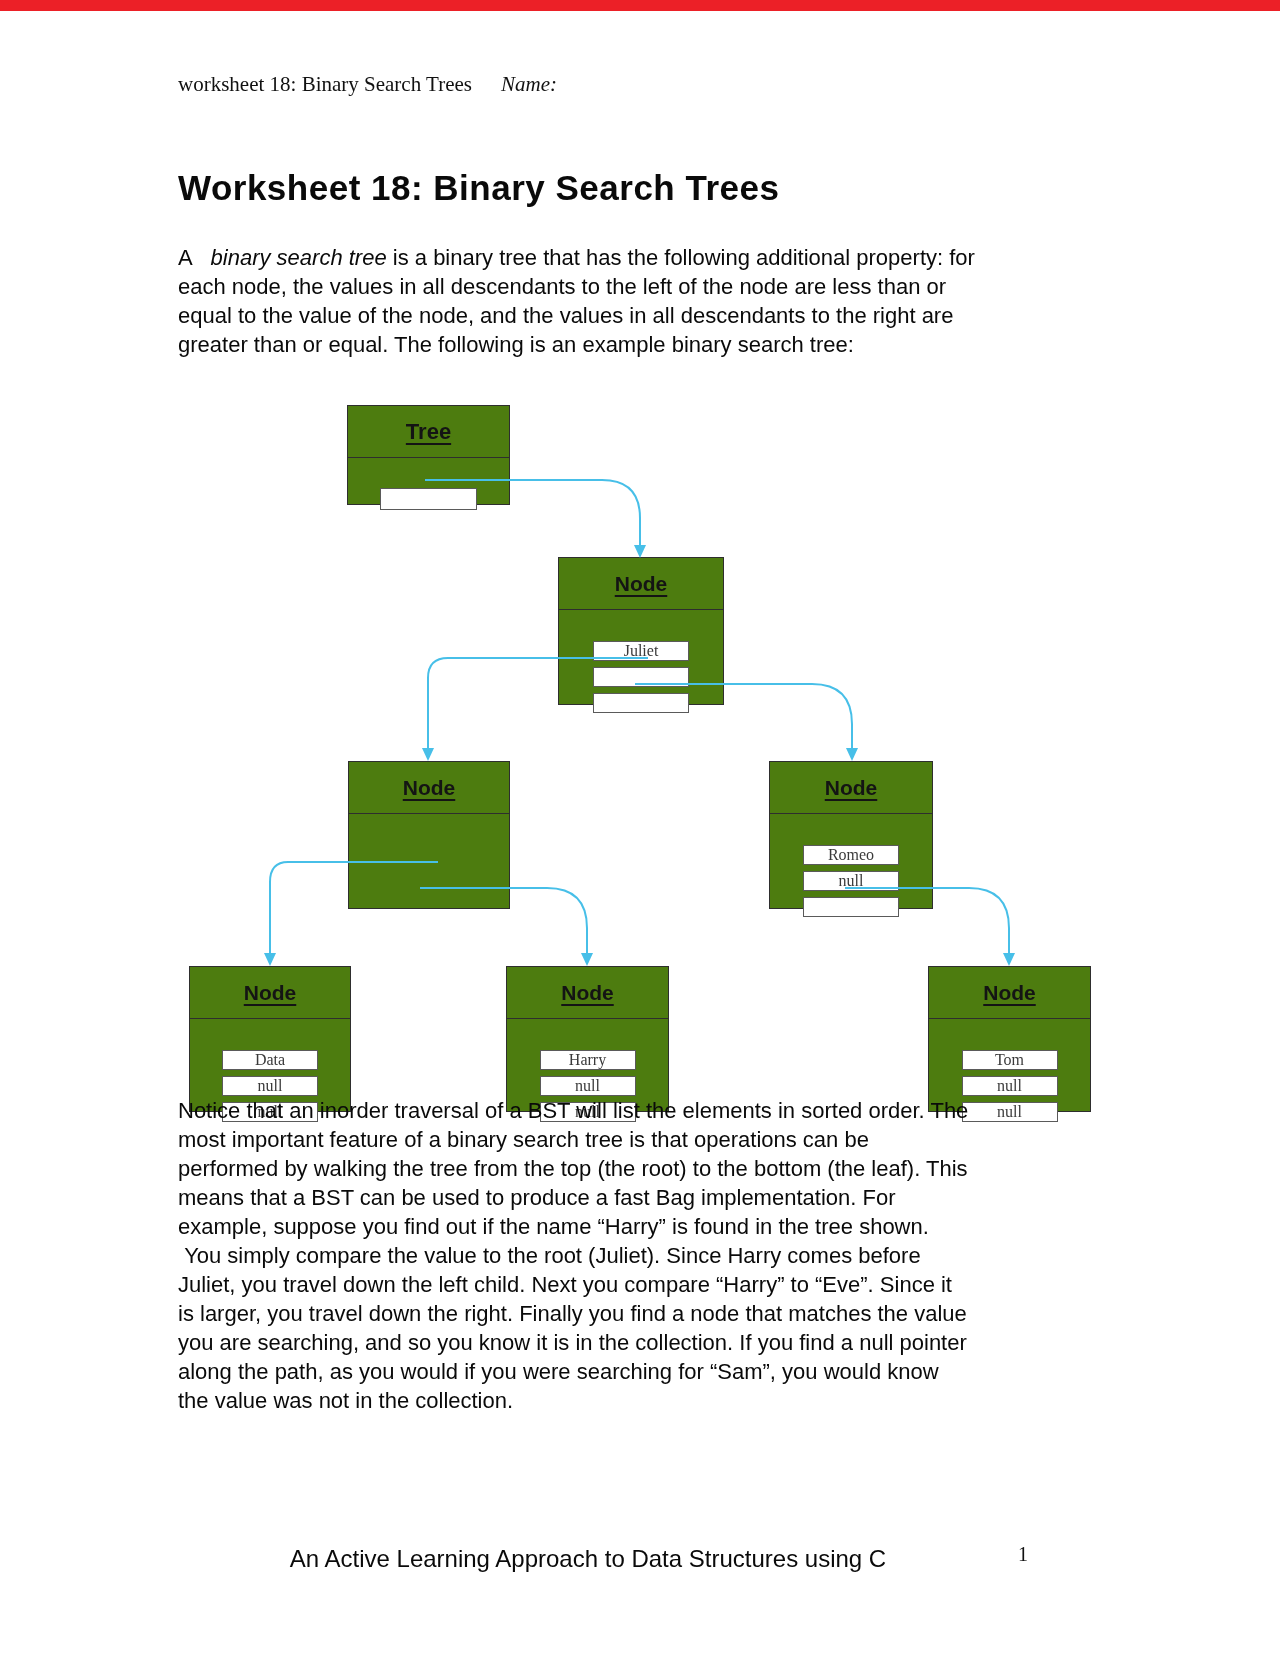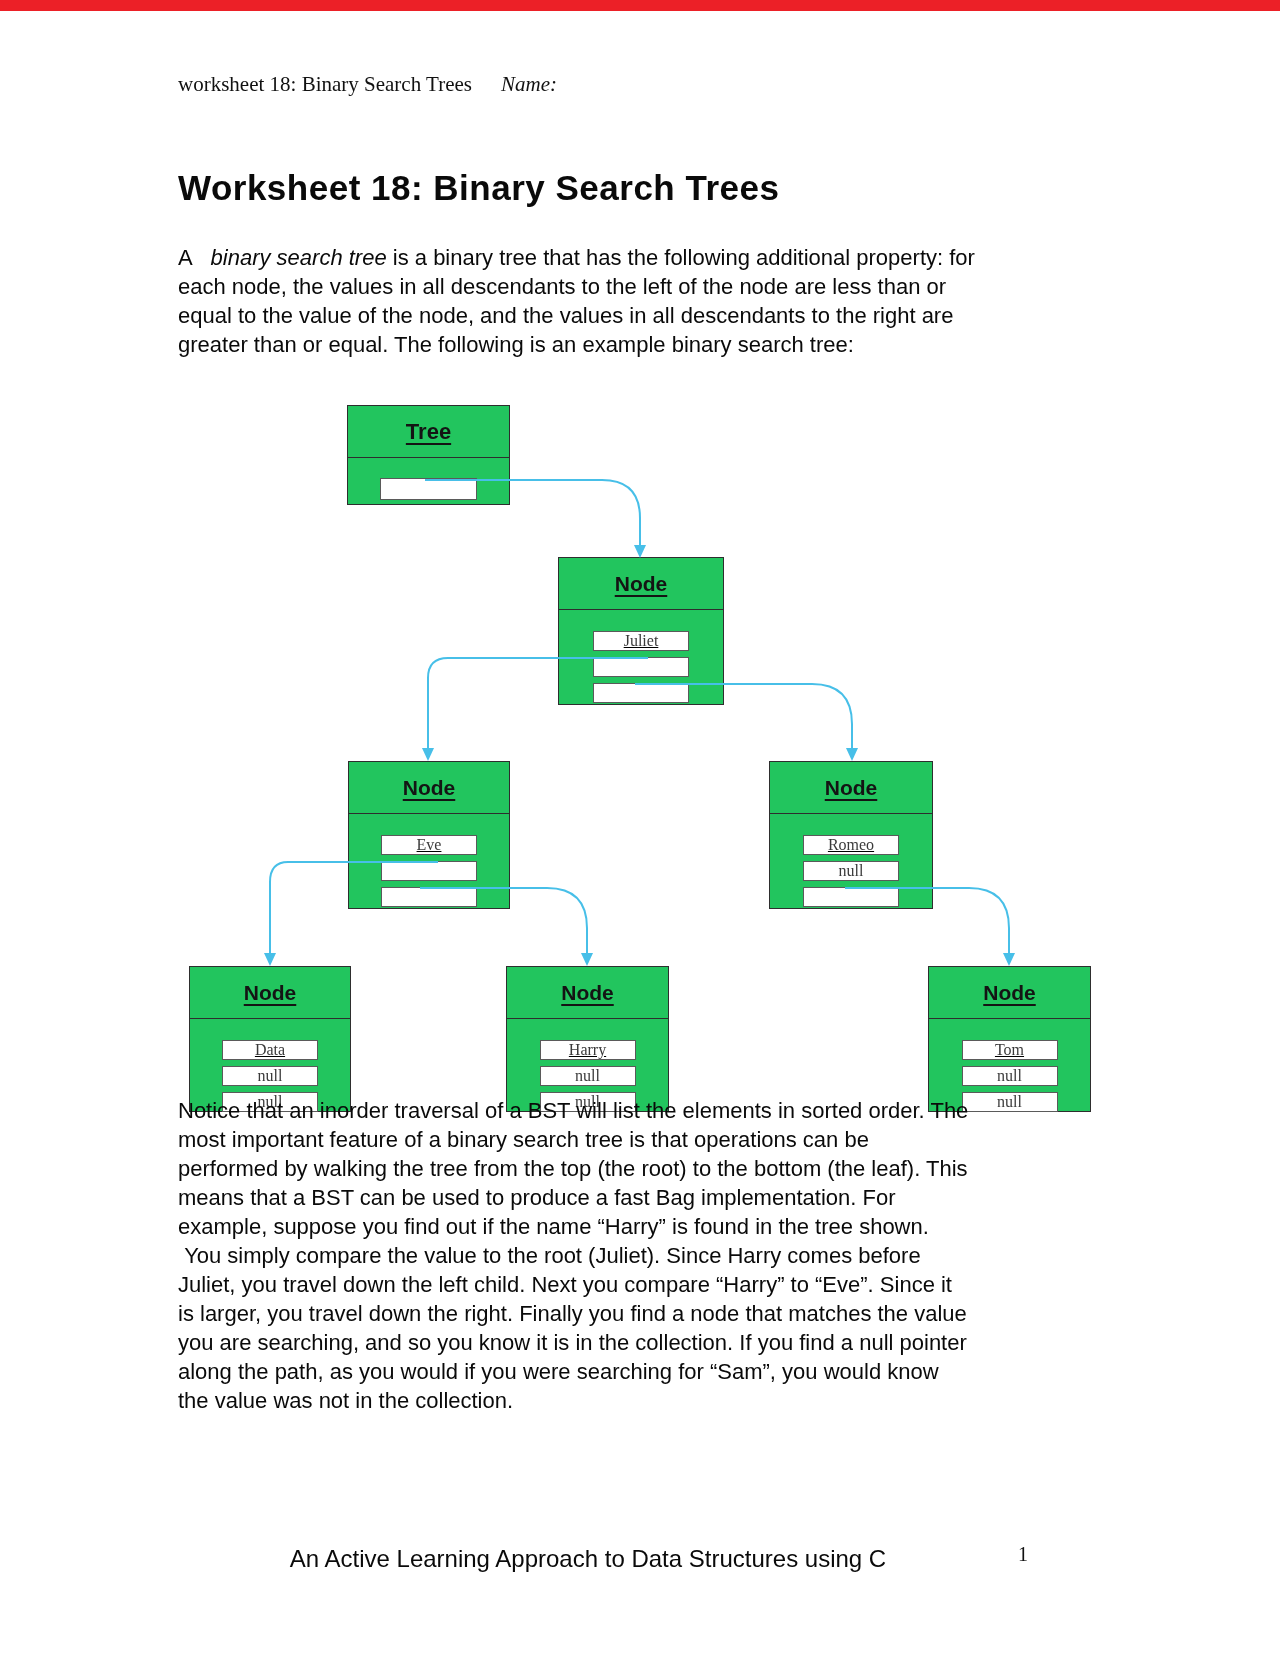--- a/index.html
+++ b/index.html
@@ -26,38 +26,38 @@
     position:absolute;left:178px;width:868px;
     font-size:22px;line-height:29px;color:#0a0a0a;white-space:pre-wrap;
   }
   .para1{top:243px;}
   .para2{top:1096px;}
   .para .it{font-style:italic;margin-left:13px;}
   .para .bd{font-weight:normal;}
 
   
   .nodebox{
-    position:absolute;background:#22c55e;border:1.5px solid #2e2e2e;height:148px;
+    position:absolute;background:#4d7c0f;border:1.5px solid #2e2e2e;height:148px;
   }
   .nodebox.tree{height:100px;}
   .node-title{
     height:52px;border-bottom:1.5px solid #2e2e2e;
     display:flex;align-items:center;justify-content:center;
   }
   .node-title .ul{
     font-size:21px;font-weight:bold;color:#141414;
     text-decoration:underline;text-underline-offset:4px;
   }
   .nodebox.tree .node-title .ul{font-size:22px;}
   .node-fields{padding-top:12px;}
   .field{
     width:96px;height:20px;margin:6px auto 0;border:1px solid #5a5a5a;background:#fff;
     display:flex;align-items:center;justify-content:center;
   }
-  .field:first-child{margin-top:9px;text-decoration:underline;}
+  .field:first-child{margin-top:19px;}
   .field .val{
     font-family:"Liberation Serif", serif;font-size:16px;color:#3a3a3a;line-height:1;
   }
   .nodebox.tree .node-fields{padding-top:11px;}
   .nodebox.tree .field{height:22px;}
 
   svg.connectors{position:absolute;left:0;top:0;pointer-events:none;}
   svg.connectors path{stroke:var(--accent);stroke-width:2;fill:none;}
   svg.connectors polygon{fill:var(--accent);}
 
@@ -113,31 +113,20 @@
       <div class="field">
           <span class="val"></span>
         </div>
     </div>
   </div>
 
   <div class="nodebox" style="left:348px;top:761px;width:162px;">
     <div class="node-title">
         <span class="ul">Node</span>
       </div>
-    <div class="node-fields">
-      <div class="field">
-          <span class="val">Eve</span>
-        </div>
-      <div class="field">
-          <span class="val"></span>
-        </div>
-      <div class="field">
-          <span class="val"></span>
-        </div>
-    </div>
   </div>
 
   <div class="nodebox" style="left:769px;top:761px;width:164px;">
     <div class="node-title">
         <span class="ul">Node</span>
       </div>
     <div class="node-fields">
       <div class="field">
           <span class="val">Romeo</span>
         </div>

